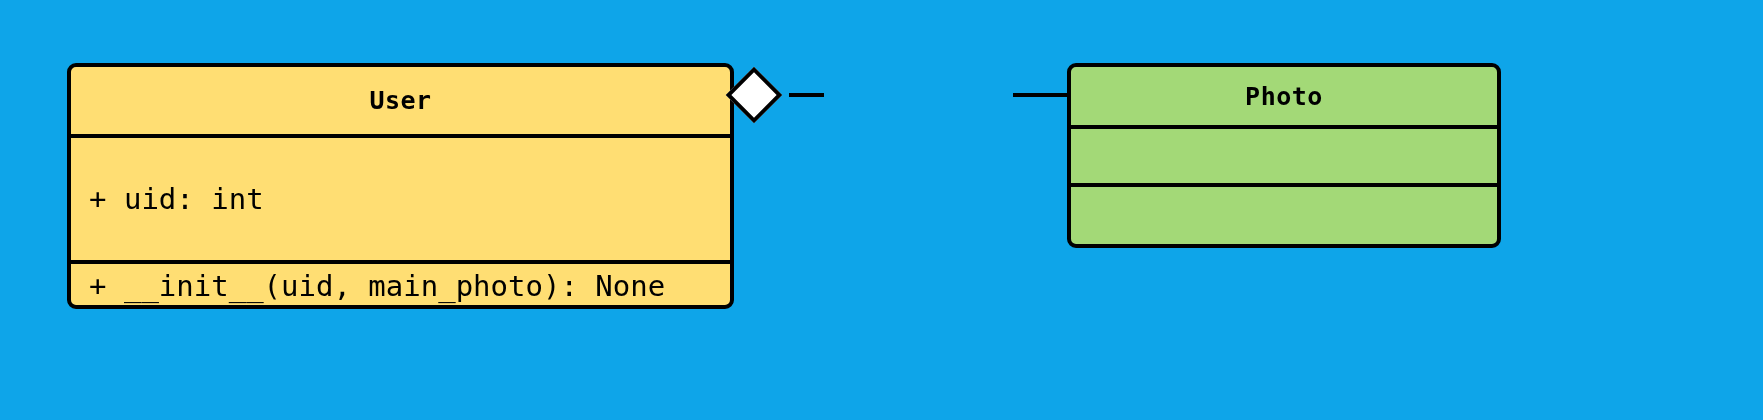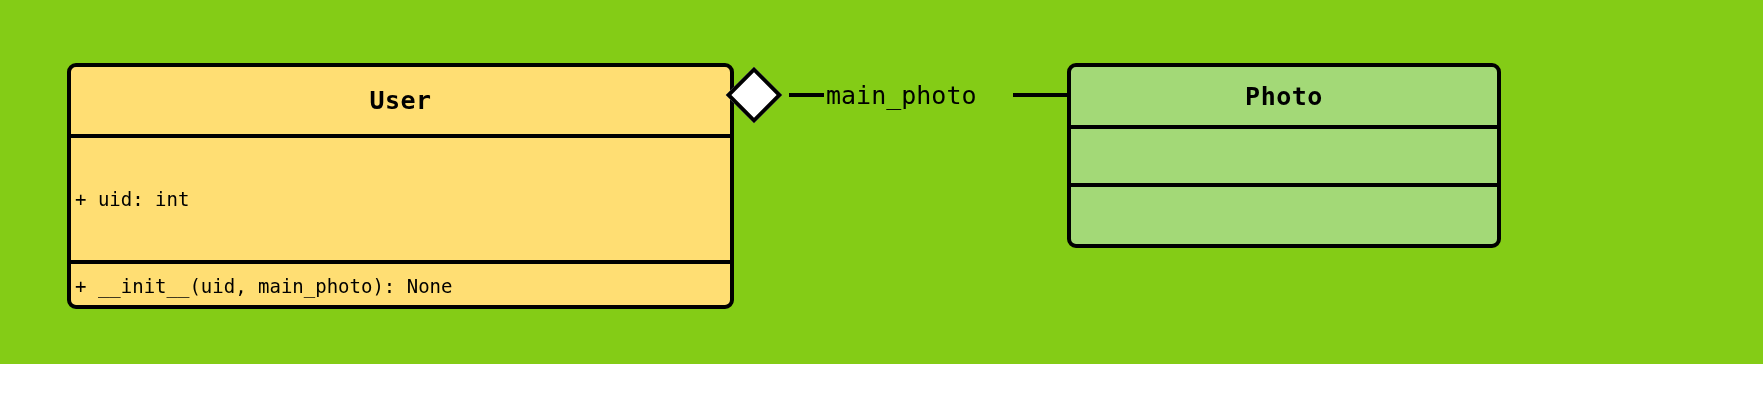--- a/index.html
+++ b/index.html
@@ -7,22 +7,22 @@
     margin: 0;
     padding: 0;
     background: #ffffff;
   }
   body {
     font-family: "DejaVu Sans Mono", "Liberation Mono", monospace;
   }
   #canvas {
     position: relative;
     width: 1763px;
-    height: 364px;
-    background: #84cc16;
+    height: 420px;
+    background: #0ea5e9;
     overflow: hidden;
   }
 
   
   .uml-class {
     position: absolute;
     box-sizing: border-box;
     border: 4px solid #000000;
     border-radius: 9px;
     overflow: hidden;
@@ -43,25 +43,25 @@
     justify-content: center;
   }
   .class-title {
     font-weight: bold;
     font-size: 25px;
     letter-spacing: 0.5px;
     color: #000000;
     line-height: 1;
   }
   .member-line {
-    font-size: 19px;
+    font-size: 29px;
     color: #000000;
     white-space: pre;
     line-height: 1.22;
-    padding-left: 4px;
+    padding-left: 18px;
   }
   .member-line b {
     font-weight: bold;
   }
 
   
   #user-class {
     left: 67px;
     top: 63px;
     width: 667px;
@@ -137,21 +137,20 @@
     <div class="compartment attributes">
       <div class="member-line">+ uid: int</div>
     </div>
     <div class="compartment methods">
       <div class="member-line">+ __init__(uid, main_photo): None</div>
     </div>
   </div>
 
   <div class="assoc-diamond" id="aggregation-diamond"></div>
   <div class="assoc-line" id="assoc-line-left"></div>
-  <div class="assoc-label" id="assoc-label-main-photo">main_photo</div>
   <div class="assoc-line" id="assoc-line-right"></div>
 
   <div class="uml-class" id="photo-class">
     <div class="compartment title">
       <span class="class-title">Photo</span>
     </div>
     <div class="compartment attributes"></div>
     <div class="compartment methods"></div>
   </div>
 

